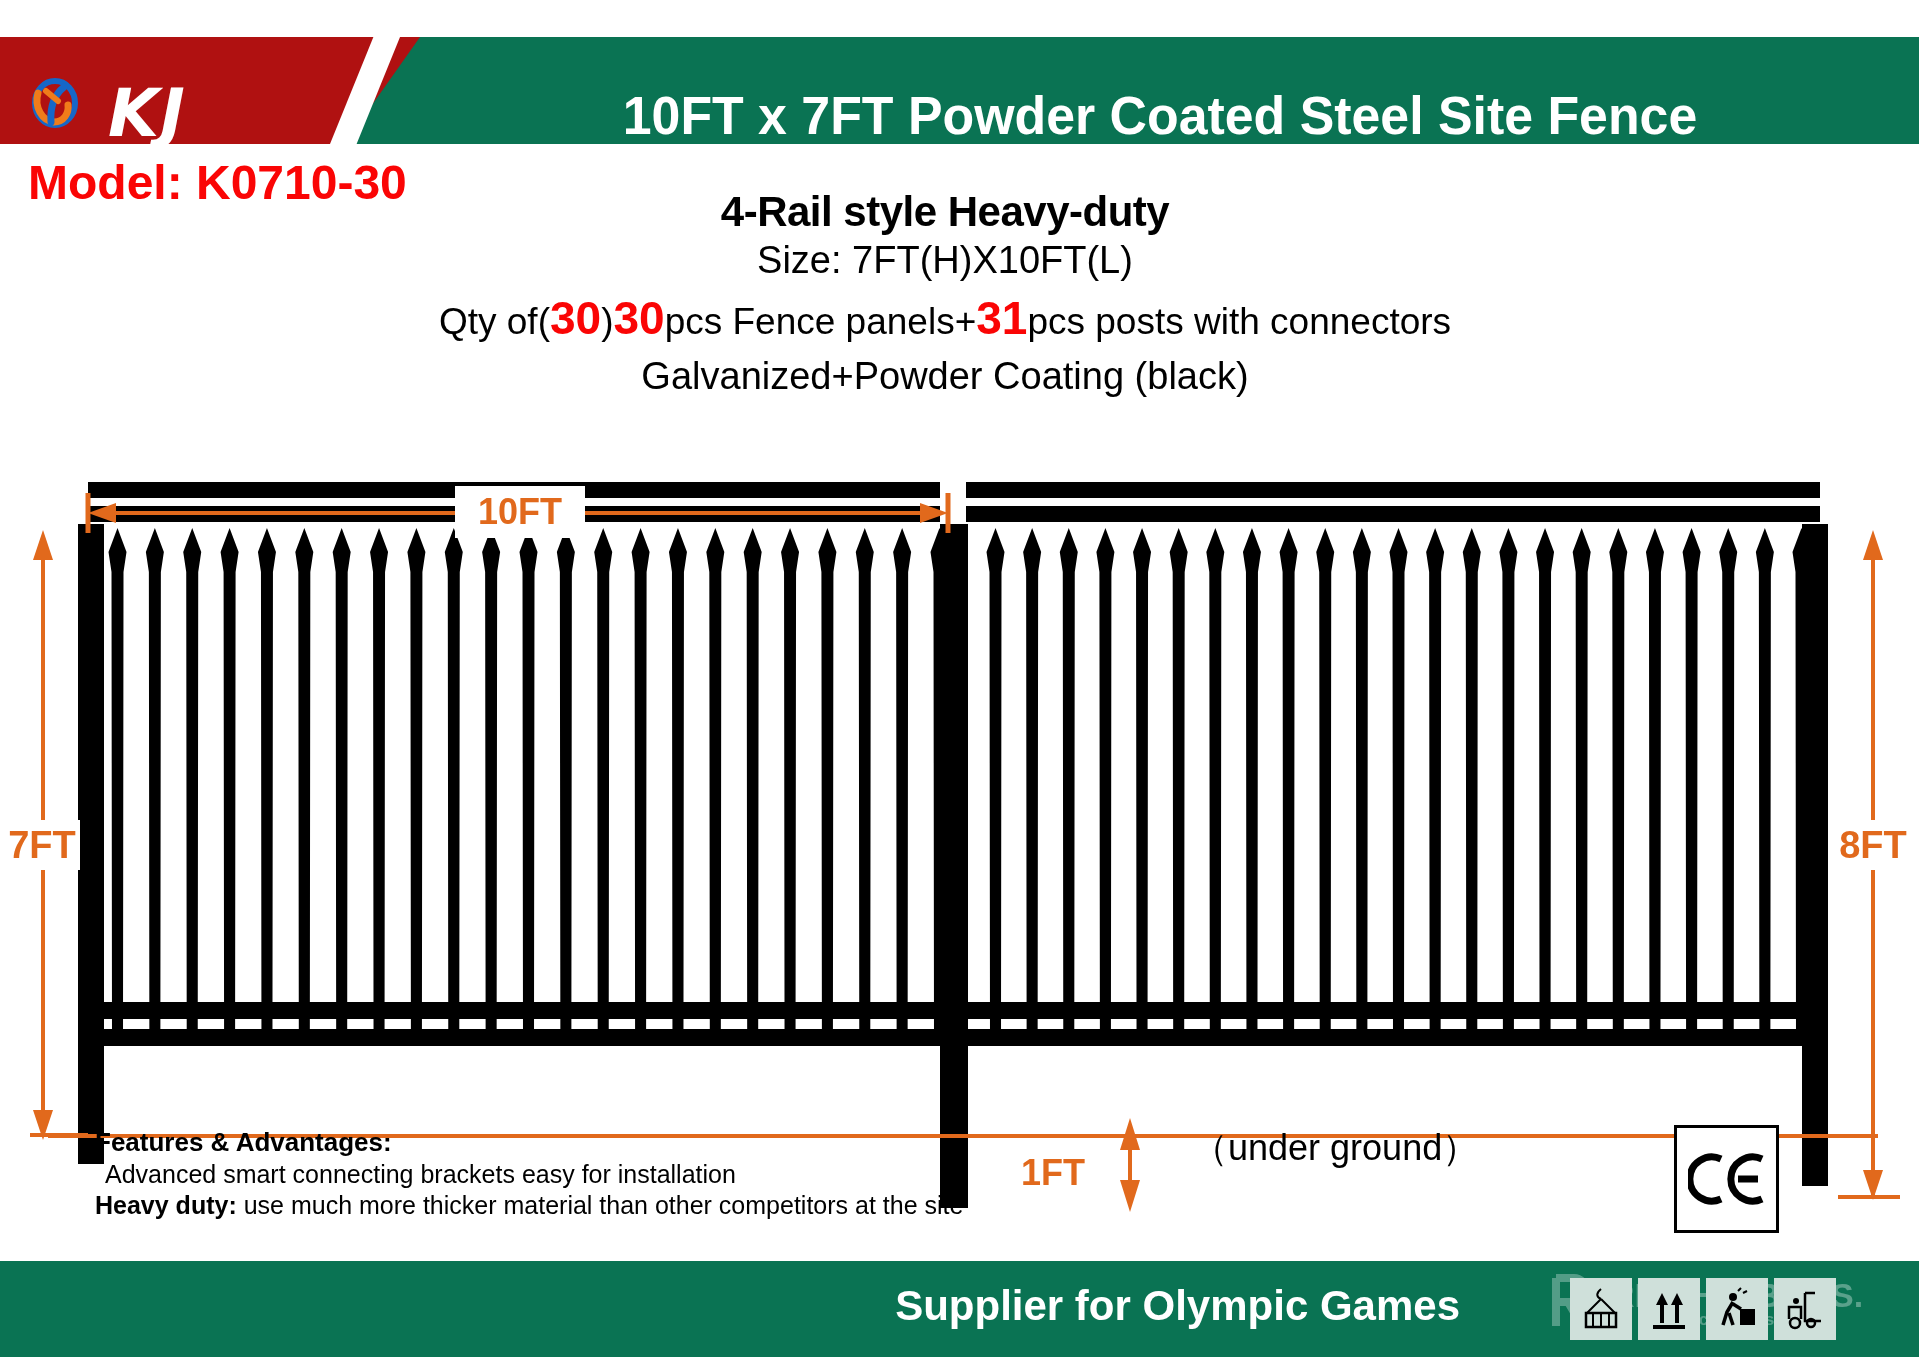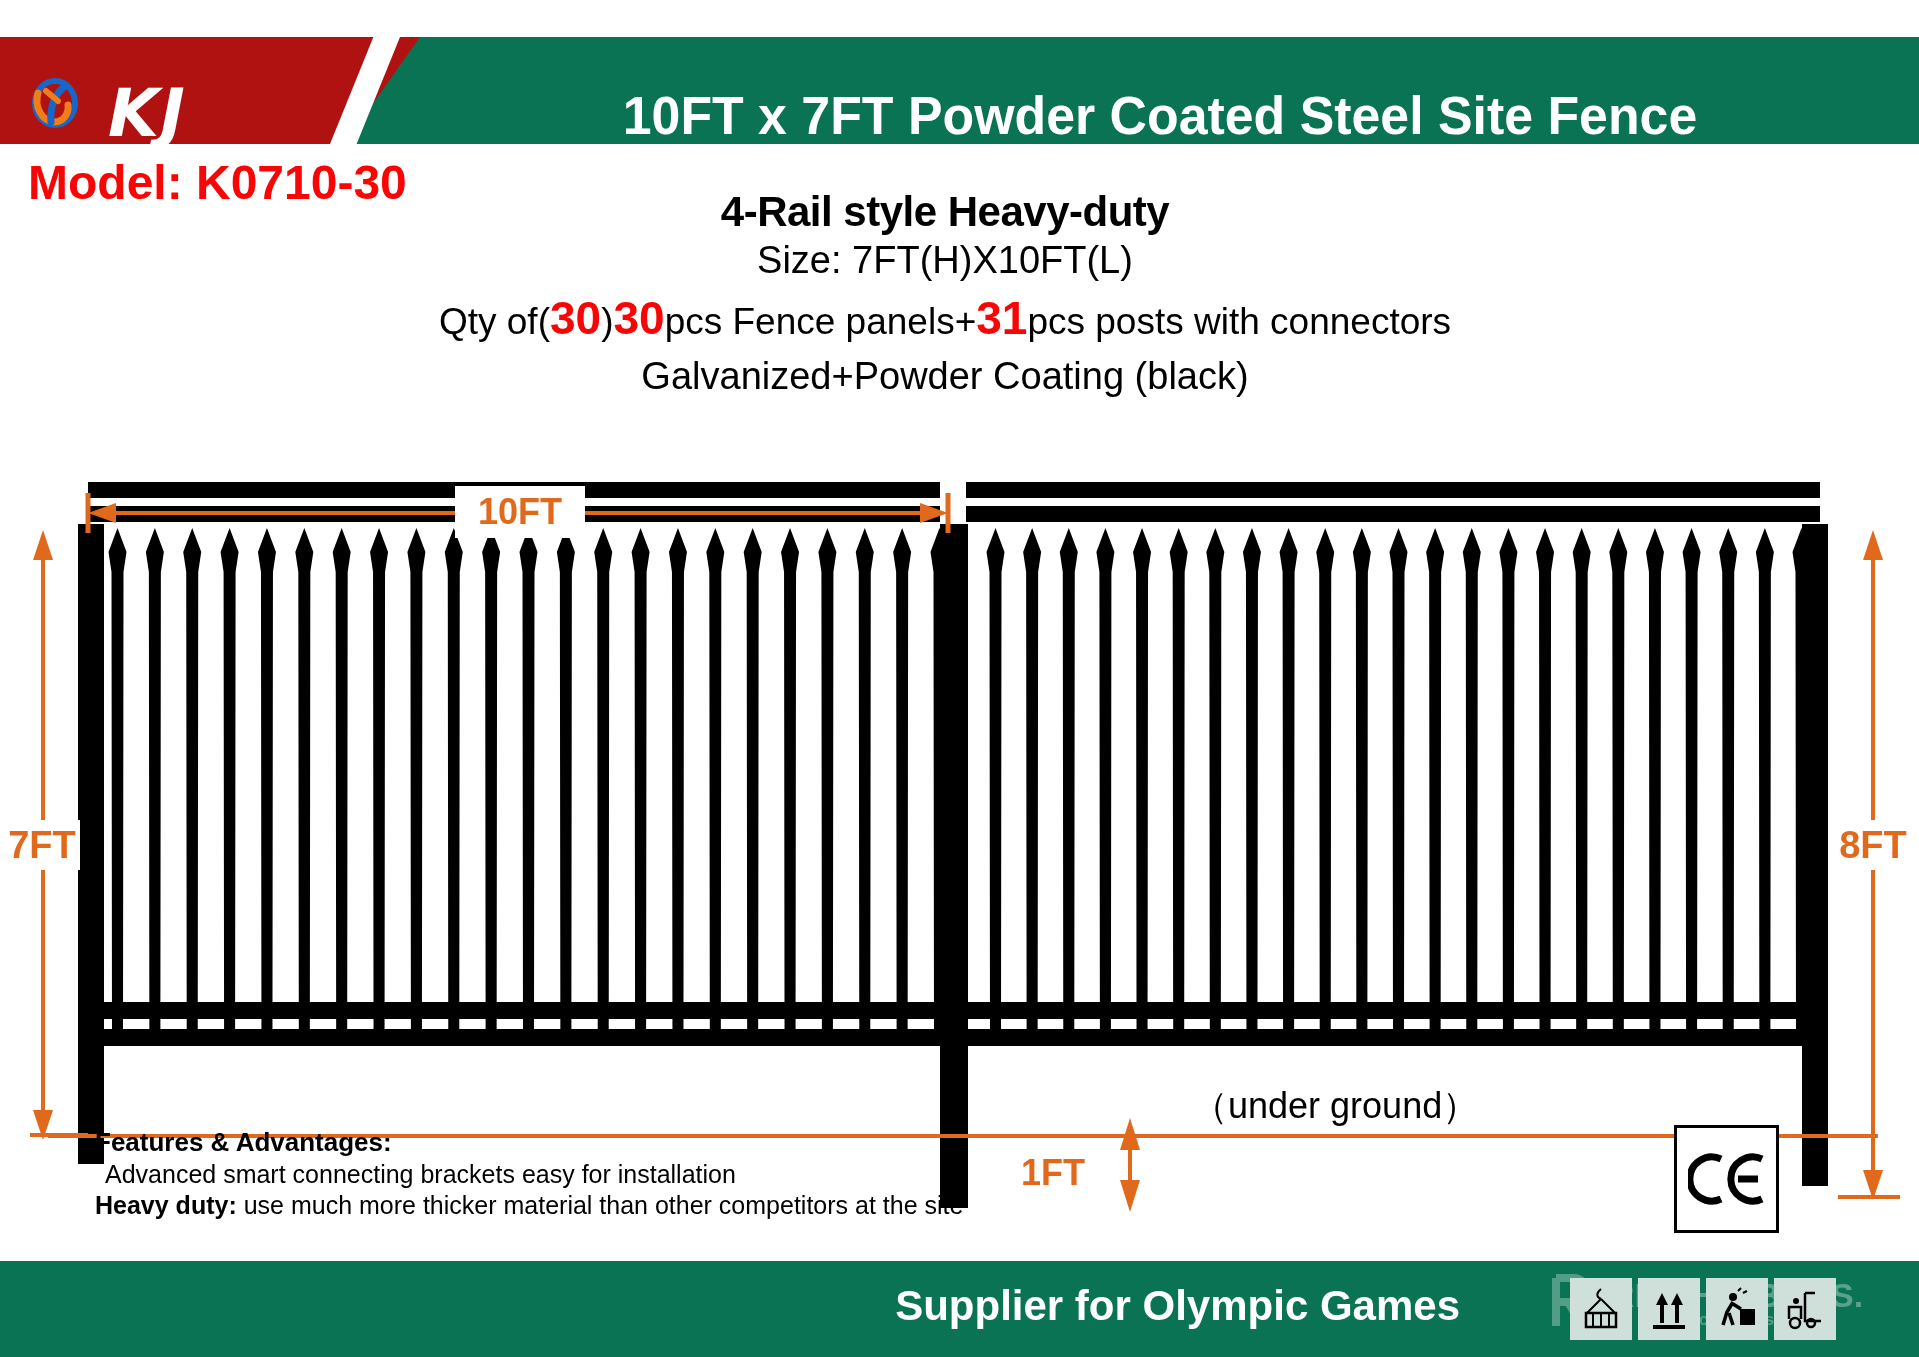--- a/index.html
+++ b/index.html
@@ -93,21 +93,21 @@
     position: absolute; left: 95px; top: 1126px;
     color: #000; line-height: 1.26;
     font-family: Liberation Sans, sans-serif;
   }
   #features .f-head { font-size: 26px; font-weight: bold; }
   #features .f-line1 { font-size: 25px; padding-left: 10px; }
   #features .f-line2 { font-size: 25px; }
   #features .f-line2 b { font-weight: bold; text-align: right; }
 
   #under-ground {
-    position: absolute; left: 1192px; top: 1082px;
+    position: absolute; left: 1192px; top: 1124px;
     font-size: 36px; color: #000;
     font-family: "Liberation Sans Narrow", "Liberation Sans", sans-serif;
     white-space: nowrap;
   }
 
   
   #ce-box {
     position: absolute; left: 1674px; top: 1125px;
     width: 105px; height: 108px;
     border: 3px solid #000; background: #fff;

